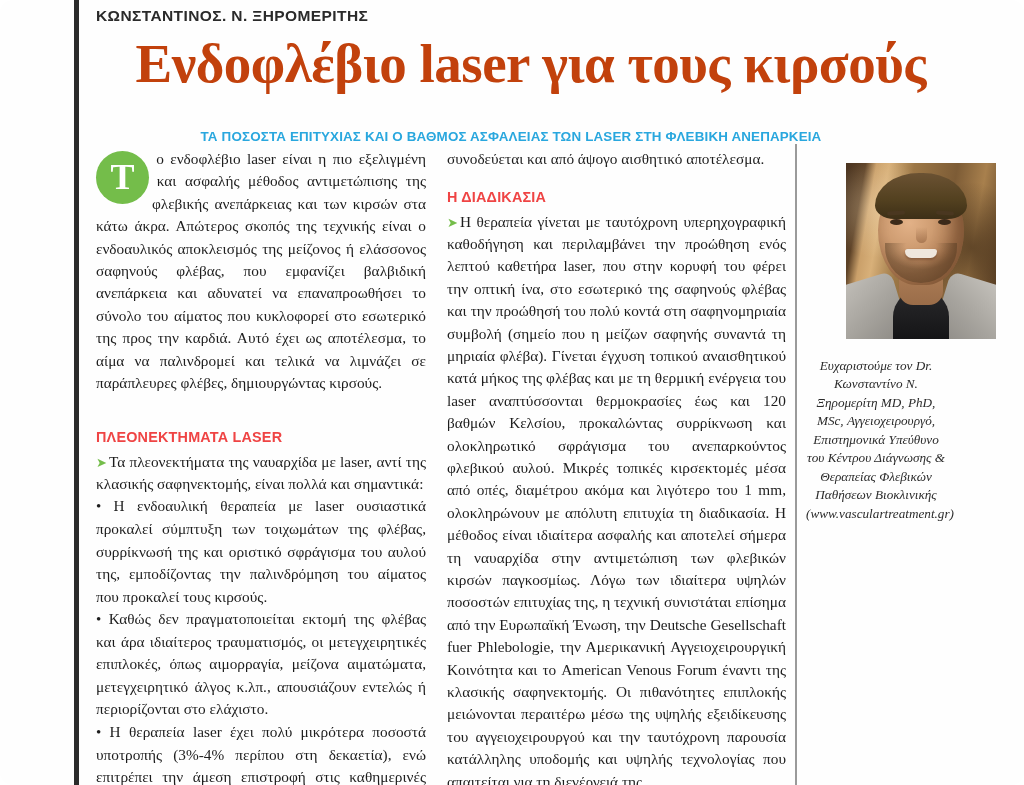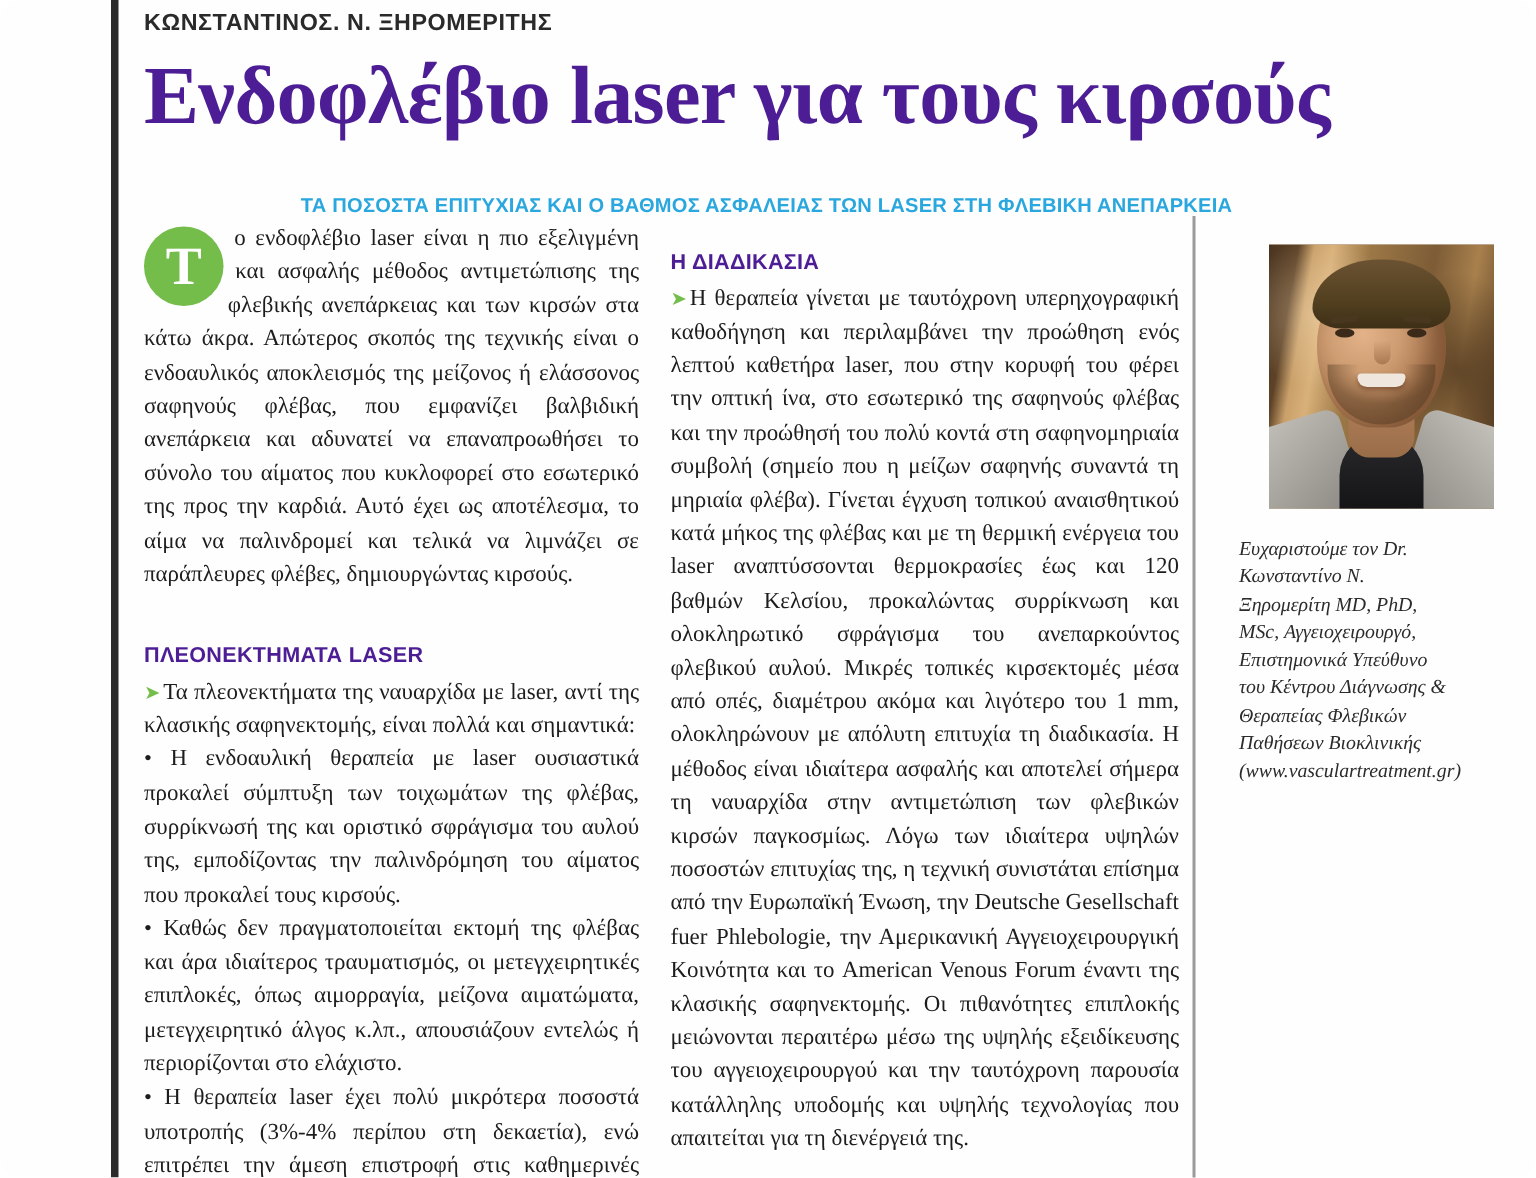--- a/index.html
+++ b/index.html
@@ -48,23 +48,24 @@
     color: #2a2a2a;
     margin-top: 7px;
     white-space: nowrap;
   }
   #headline {
     font-family: "Liberation Serif", "DejaVu Serif", serif;
     font-weight: bold;
     font-size: 55px;
     line-height: 1.02;
     letter-spacing: -0.5px;
-    color: #4c1d95;
+    color: #c2410c;
     margin-top: 11px;
     white-space: nowrap;
+    text-align: right;
   }
   #kicker {
     font-family: "Liberation Sans", "DejaVu Sans", sans-serif;
     font-weight: bold;
     font-size: 13.4px;
     letter-spacing: 0.15px;
     margin-top: 9px;
     white-space: nowrap;
   }
 
@@ -102,21 +103,21 @@
     text-align: center;
     margin: 3px 9px 1px 0;
     shape-outside: circle(50%);
   }
 
   .sec-head {
     font-family: "Liberation Sans", "DejaVu Sans", sans-serif;
     font-weight: bold;
     font-size: 14.4px;
     letter-spacing: 0.2px;
-    color: #4c1d95;
+    color: #ef4444;
     margin-top: 17px;
     margin-bottom: 2px;
     text-align: left;
   }
   .sec-head.first { margin-top: 33px; }
 
   .arrow {
     color: #7cbb4e;
     font-weight: bold;
     font-family: "Liberation Sans", "DejaVu Sans", sans-serif;
@@ -250,22 +251,21 @@
   }
 
   #caption {
     margin-top: 18px;
     width: 140px;
     font-family: "Liberation Serif", "DejaVu Serif", serif;
     font-style: italic;
     font-size: 13.2px;
     line-height: 1.40;
     color: #2b2b2b;
-    text-align: left;
-    margin-left: 20px;
+    text-align: center;
   }
 </style>
 </head>
 <body>
 
 <div id="page">
 
   <div id="left-rule"></div>
 
   <header id="masthead">
@@ -290,20 +290,21 @@
     <p><span class="bull">•</span>
       <span>Καθώς δεν πραγματοποιείται εκτομή της φλέβας και άρα ιδιαίτερος τραυματισμός, οι μετεγχειρητικές επιπλοκές, όπως αιμορραγία, μείζονα αιματώματα, μετεγχειρητικό άλγος κ.λπ., απουσιάζουν εντελώς ή περιορίζονται στο ελάχιστο.</span></p>
 
     <p><span class="bull">•</span>
       <span>Η θεραπεία laser έχει πολύ μικρότερα ποσοστά υποτροπής (3%-4% περίπου στη δεκαετία), ενώ επιτρέπει την άμεση επιστροφή στις καθημερινές δραστηριότητες.</span></p>
 
   </section>
 
   <section class="col" id="col-2">
 
+    <p>συνοδεύεται και από άψογο αισθητικό αποτέλεσμα.</p>
 
     <h2 class="sec-head">Η ΔΙΑΔΙΚΑΣΙΑ</h2>
 
     <p><span class="arrow" style="color: rgb(116, 189, 74);">➤</span><span>Η θεραπεία γίνεται με ταυτόχρονη υπερηχογραφική καθοδήγηση και περιλαμβάνει την προώθηση ενός λεπτού καθετήρα laser, που στην κορυφή του φέρει την οπτική ίνα, στο εσωτερικό της σαφηνούς φλέβας και την προώθησή του πολύ κοντά στη σαφηνομηριαία συμβολή (σημείο που η μείζων σαφηνής συναντά τη μηριαία φλέβα). Γίνεται έγχυση τοπικού αναισθητικού κατά μήκος της φλέβας και με τη θερμική ενέργεια του laser αναπτύσσονται θερμοκρασίες έως και 120 βαθμών Κελσίου, προκαλώντας συρρίκνωση και ολοκληρωτικό σφράγισμα του ανεπαρκούντος φλεβικού αυλού. Μικρές τοπικές κιρσεκτομές μέσα από οπές, διαμέτρου ακόμα και λιγότερο του 1 mm, ολοκληρώνουν με απόλυτη επιτυχία τη διαδικασία. Η μέθοδος είναι ιδιαίτερα ασφαλής και αποτελεί σήμερα τη ναυαρχίδα στην αντιμετώπιση των φλεβικών κιρσών παγκοσμίως. Λόγω των ιδιαίτερα υψηλών ποσοστών επιτυχίας της, η τεχνική συνιστάται επίσημα από την Ευρωπαϊκή Ένωση, την Deutsche Gesellschaft fuer Phlebologie, την Αμερικανική Αγγειοχειρουργική Κοινότητα και το American Venous Forum έναντι της κλασικής σαφηνεκτομής. Οι πιθανότητες επιπλοκής μειώνονται περαιτέρω μέσω της υψηλής εξειδίκευσης του αγγειοχειρουργού και την ταυτόχρονη παρουσία κατάλληλης υποδομής και υψηλής τεχνολογίας που απαιτείται για τη διενέργειά της.</span></p>
   </section>
 
   <div id="rail-rule"></div>
 
   <aside id="rail">
 

